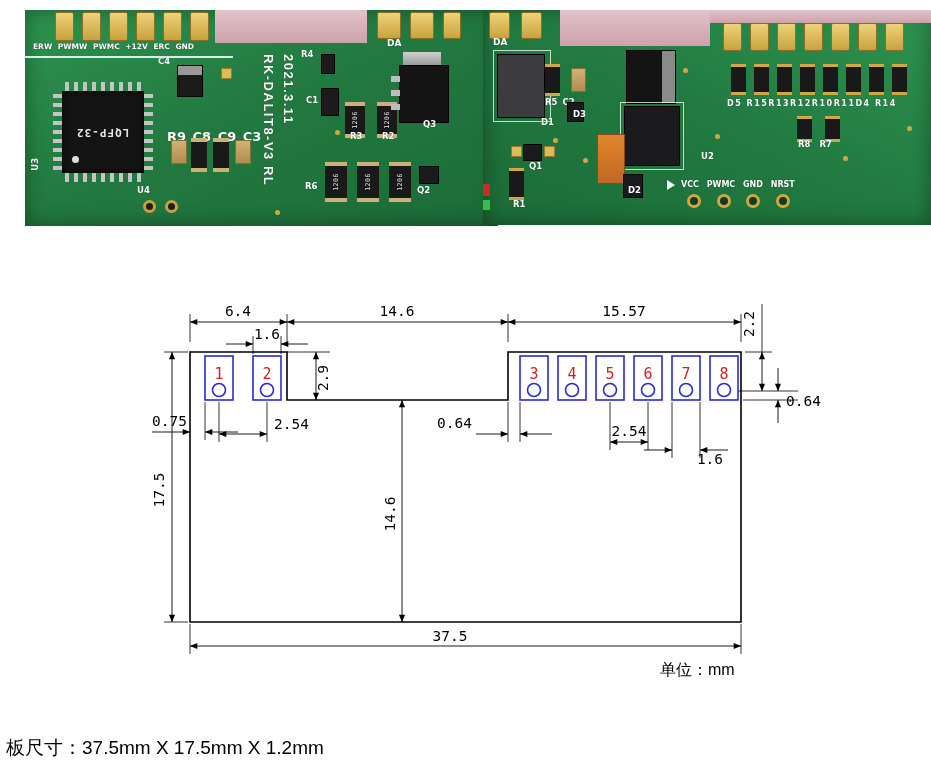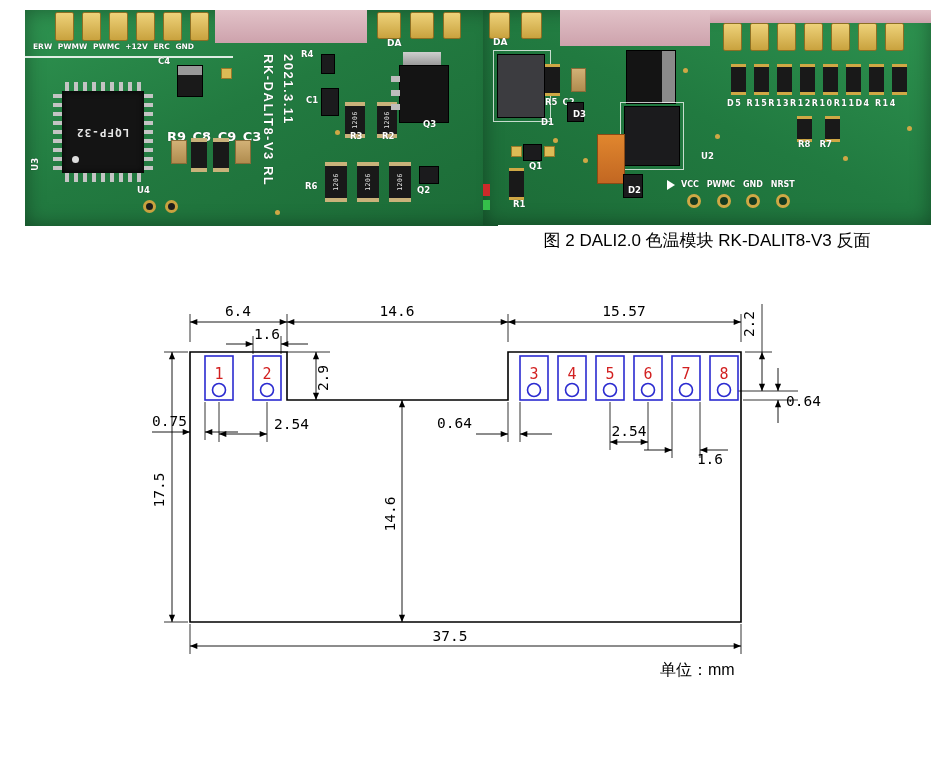--- a/index.html
+++ b/index.html
@@ -231,21 +231,20 @@
     <div class="via" style="left:100px;top:148px"></div>
     <div class="via" style="left:232px;top:124px"></div>
     <div class="via" style="left:360px;top:146px"></div>
     <div class="via" style="left:424px;top:116px"></div>
     <div class="via" style="left:200px;top:58px"></div>
 
     <div class="redbit" style="left:0;top:174px;width:7px;height:12px"></div>
     <div class="grnbit" style="left:0;top:190px;width:7px;height:10px"></div>
   </div>
 
-  <div class="caption cap2">图 2 DALI2.0 色温模块 RK-DALIT8-V3  反面</div>
 
   <div class="drawing">
     <svg width="781" height="400" viewBox="0 0 781 400">
       <defs>
         <marker id="arr" viewBox="0 0 10 10" refX="9.5" refY="5" markerWidth="9" markerHeight="9" orient="auto-start-reverse">
           <path d="M0.5,1.2 L9.5,5 L0.5,8.8 Z" fill="#000"></path>
         </marker>
       </defs>
 
       <g class="ext">
@@ -353,13 +352,14 @@
       <text class="dimtxt" x="479" y="146" text-anchor="middle">2.54</text>
       <text class="dimtxt" x="560" y="174" text-anchor="middle">1.6</text>
       <text class="dimtxt" x="636" y="116">0.64</text>
       <text class="dimtxt" x="14" y="200" text-anchor="middle" transform="rotate(-90 14 200)">17.5</text>
       <text class="dimtxt" x="245" y="224" text-anchor="middle" transform="rotate(-90 245 224)">14.6</text>
       <text class="dimtxt" x="300" y="351" text-anchor="middle">37.5</text>
     </svg>
   </div>
 
   <div class="unit">单位：mm</div>
+  <div class="boardsize">板尺寸：37.5mm X 17.5mm X 1.2mm</div>
 </div>
 
 </body></html>

